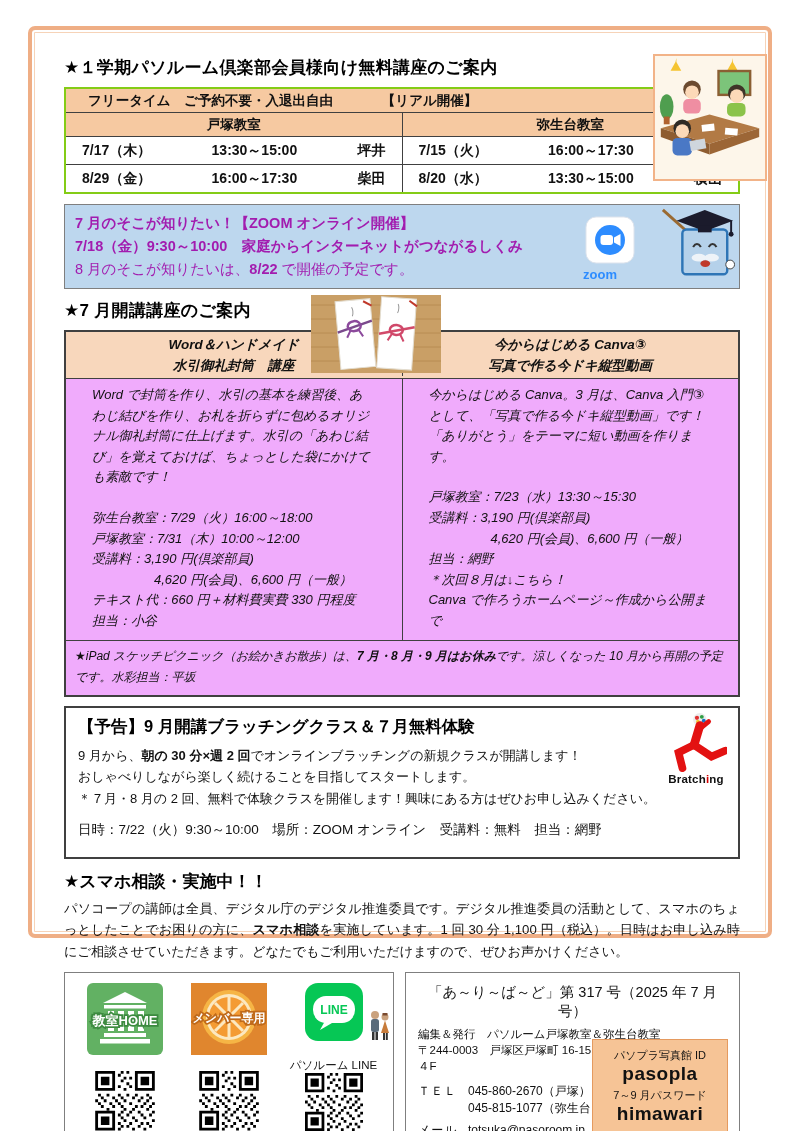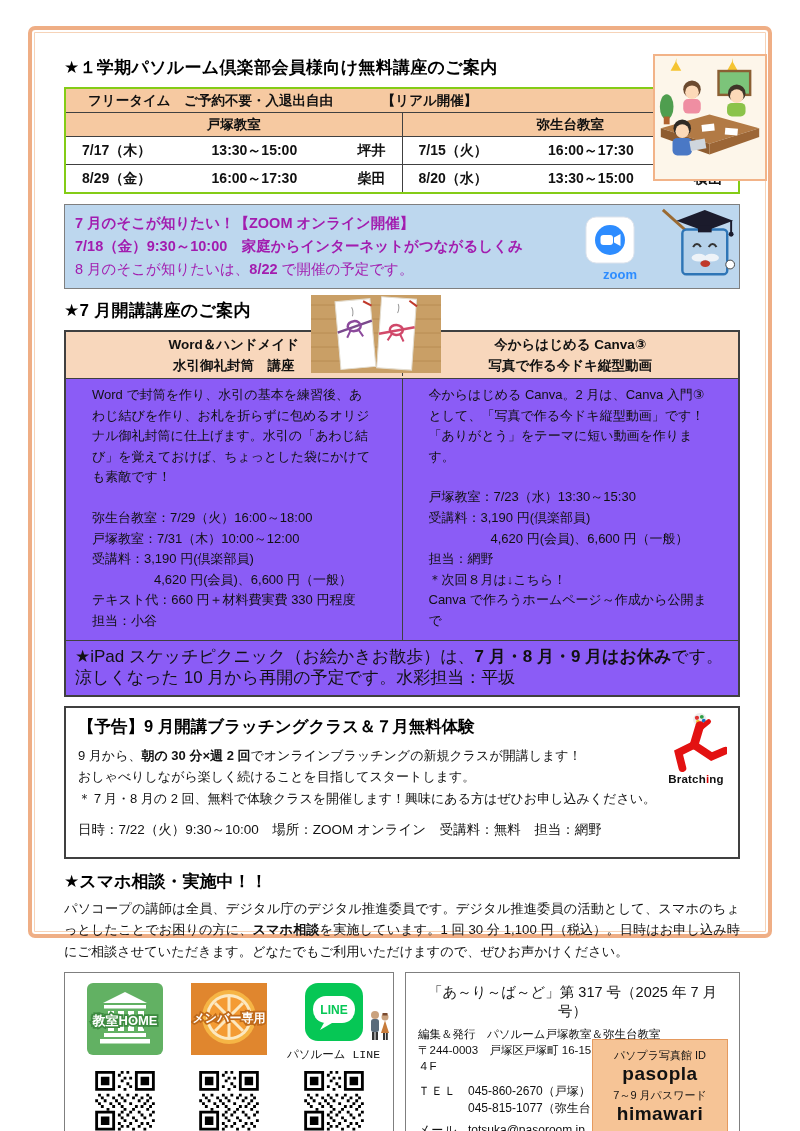--- a/index.html
+++ b/index.html
@@ -35,40 +35,40 @@
   .t1-row .half:first-child{border-right:1px solid #404040;justify-content:space-between;}
   .illus{position:absolute;top:-2px;right:-27px;width:114px;height:127px;background:#fdf6ea;
          border:2px solid #f2b388;z-index:5;box-sizing:border-box;}
   .illus svg{width:100%;height:100%;display:block;}
 
   
   .zoom-banner{margin-top:10px;position:relative;background:#bdd7ee;border:1px solid #7f7f7f;
                padding:7px 12px 7px 10px;box-sizing:border-box;min-height:82px;}
   .zb-line{font-size:14.5px;line-height:23px;color:#a21caf;font-weight:800;}
   .zb-line.n{font-weight:400;}
-  .zoom-icon{position:absolute;right:102px;top:11px;width:54px;text-align:right;}
+  .zoom-icon{position:absolute;right:102px;top:11px;width:54px;text-align:left;}
   .zoom-word{font-size:13px;font-weight:700;color:#2D8CFF;margin-top:-3px;}
   .prof{position:absolute;right:2px;top:1px;width:80px;height:76px;}
 
   
   .sec2{position:relative;margin-top:10px;}
   .envelope{position:absolute;left:247px;top:-4px;width:130px;height:78px;z-index:6;}
-  .t2{border:2px solid #404040;margin-top:5px;background:#8b5cf6;}
+  .t2{border:2px solid #404040;margin-top:5px;background:#f0abfc;font-style:italic;}
   .t2-head{display:flex;background:#f8d7bc;border-bottom:1px solid #404040;text-align:center;
            font-weight:800;font-size:13.5px;line-height:21px;padding:2px 0;}
   .t2-hcell{flex:1;}
   .t2-hcell:first-child{border-right:1px solid #404040;}
   .t2-body{display:flex;border-bottom:1px solid #404040;font-size:13px;}
   .t2-cell{flex:1;padding:6px 26px 8px;line-height:20.6px;box-sizing:border-box;}
   .t2-cell:first-child{border-right:1px solid #404040;}
   .t2-cell p{margin:0;}
   .t2-cell p.gap{margin-bottom:20px;}
   .lines div{line-height:20.6px;}
   .indent{padding-left:62px;}
-  .t2-note{padding:5px 9px 7px;font-size:17px;line-height:21px;}
+  .t2-note{padding:5px 9px 7px;font-size:12px;line-height:21px;}
 
   
   .preview-box{margin-top:9px;border:2px solid #404040;padding:8px 12px 16px;position:relative;background:#fff;}
   .preview-box h2{font-size:16.5px;margin-bottom:7px;}
   .pv-line{font-size:13px;line-height:21.5px;}
   .pv-last{margin-top:10px;font-size:13.5px;}
   .brat{position:absolute;top:3px;right:5px;width:74px;text-align:center;}
   .brat svg{width:62px;height:62px;display:block;margin:0 auto;}
   .brat-txt{font-size:11.5px;font-weight:800;letter-spacing:.2px;}
   .brat-txt .red{color:#d40000;}
@@ -78,21 +78,21 @@
   .sumaho h2{font-size:17px;margin-bottom:5px;}
   .sumaho p{margin:0;font-size:13.2px;line-height:21.8px;text-align:justify;}
 
   
   .footer{display:flex;gap:11px;margin-top:9px;height:172px;}
   .qr-box{width:330px;border:1.5px solid #7f7f7f;box-sizing:border-box;
           display:flex;justify-content:space-evenly;padding:10px 4px 12px;}
   .qcol{width:98px;display:flex;flex-direction:column;align-items:center;position:relative;}
   .iconwrap{height:92px;display:flex;flex-direction:column;align-items:center;justify-content:flex-start;}
   .appicon{display:block;}
-  .line-caption{font-size:11.5px;margin-top:6px;white-space:nowrap;font-family:Liberation Mono, monospace;}
+  .line-caption{font-size:11.5px;margin-top:17px;white-space:nowrap;}
   .couple{position:absolute;right:-8px;top:26px;width:24px;height:32px;}
   .qr{width:62px;height:62px;display:block;}
 
   .info-box{flex:1;border:1.5px solid #7f7f7f;box-sizing:border-box;padding:8px 12px;position:relative;font-size:12px;}
   .nl-title{font-size:14.5px;text-align:center;margin:2px 0 5px;}
   .nl-pub{font-size:11.5px;line-height:16px;}
   .nl-addr{font-size:11.5px;line-height:16px;margin-bottom:9px;}
   .c-row{display:flex;margin-bottom:5px;}
   .c-label{width:50px;flex:none;letter-spacing:1px;}
   .c-vals div{line-height:17px;}
@@ -263,21 +263,21 @@
           <div class="lines">
             <div>弥生台教室：7/29（火）16:00～18:00</div>
             <div>戸塚教室：7/31（木）10:00～12:00</div>
             <div>受講料：3,190 円(倶楽部員)</div>
             <div class="indent">4,620 円(会員)、6,600 円（一般）</div>
             <div>テキスト代：660 円＋材料費実費 330 円程度</div>
             <div>担当：小谷</div>
           </div>
         </div>
         <div class="t2-cell">
-          <p>今からはじめる Canva。2 月は、Canva 入門③として、「写真で作る今ドキ縦型動画」です！</p>
+          <p>今からはじめる Canva。3 月は、Canva 入門③として、「写真で作る今ドキ縦型動画」です！</p>
           <p class="gap">「ありがとう」をテーマに短い動画を作ります。</p>
           <div class="lines">
             <div>戸塚教室：7/23（水）13:30～15:30</div>
             <div>受講料：3,190 円(倶楽部員)</div>
             <div class="indent">4,620 円(会員)、6,600 円（一般）</div>
             <div>担当：網野</div>
             <div>＊次回８月は↓こちら！</div>
             <div>Canva で作ろうホームページ～作成から公開まで</div>
           </div>
         </div>

